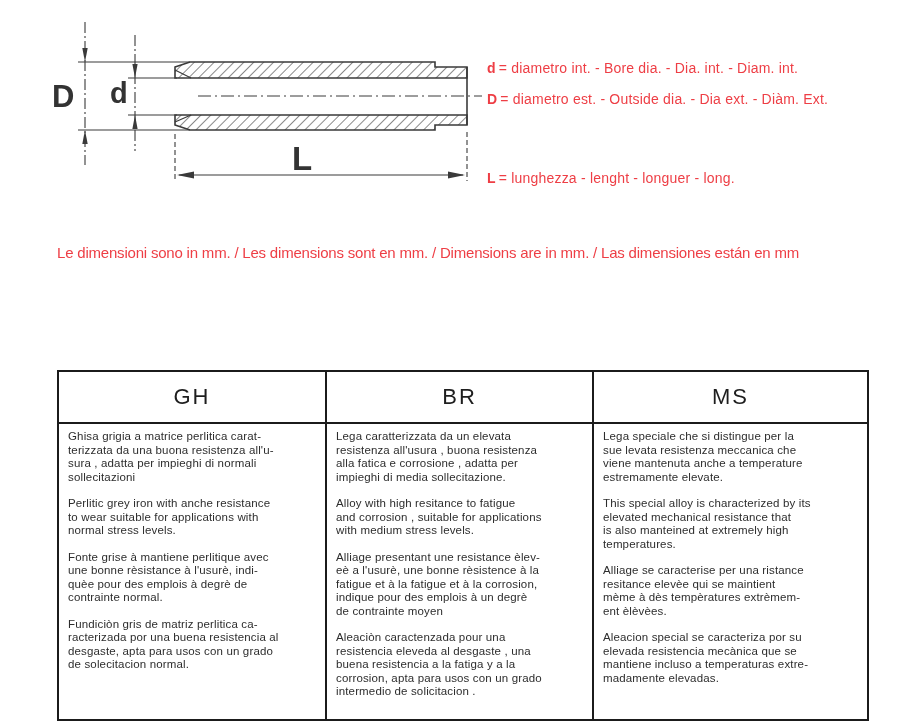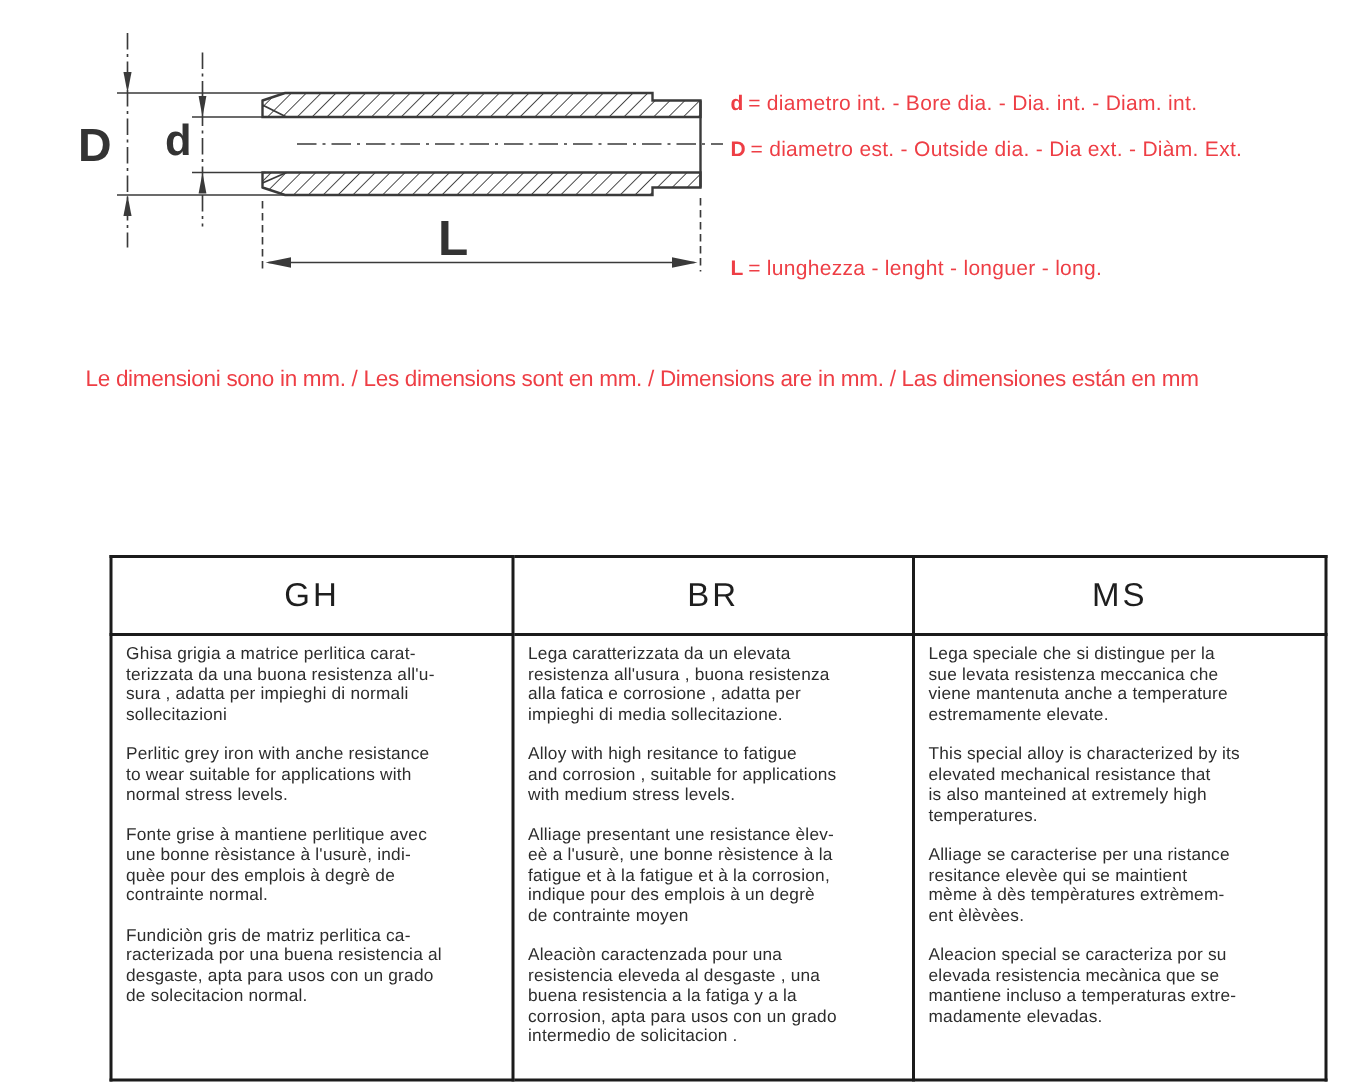--- a/index.html
+++ b/index.html
@@ -20,21 +20,21 @@
   .legend-D { top:91px; }
   .legend-L { top:126px;margin-top:44px; }
   
   .dim-note {
     position:absolute; left:57px; top:244px; color:#ee3e45;
     font-size:15px; letter-spacing:-0.2px; white-space:nowrap;
   }
   
   .spec-table {
     position:absolute; left:57px; top:370px; width:810px; height:333px;
-    border-collapse:collapse; table-layout:fixed;margin-left:16px;
+    border-collapse:collapse; table-layout:fixed;
   }
   .spec-table th, .spec-table td { border:2px solid #1b1b1b; }
   .spec-table th {
     height:52px; font-size:22px; font-weight:400; letter-spacing:2px;
     color:#1e1e1e; text-align:center; vertical-align:middle;
   }
   .spec-table td {
     vertical-align:top; padding:6px 8px 20px 9px; color:#2d2d2d;
   }
   .spec-table td p {

